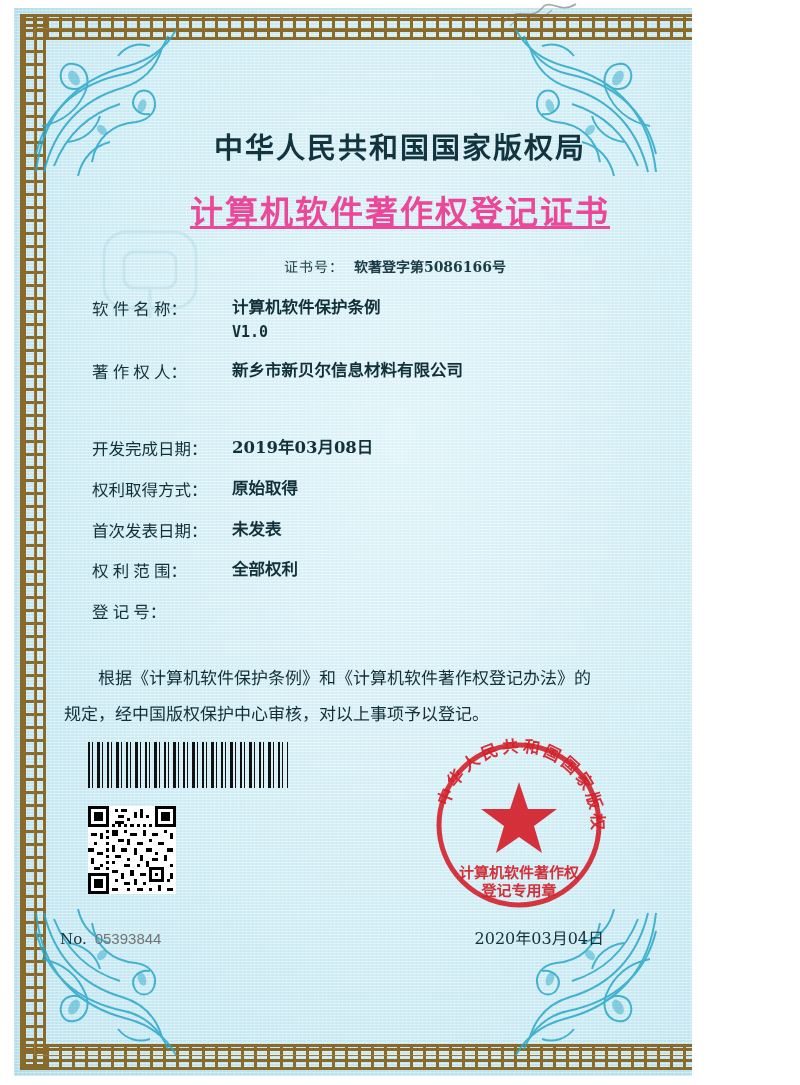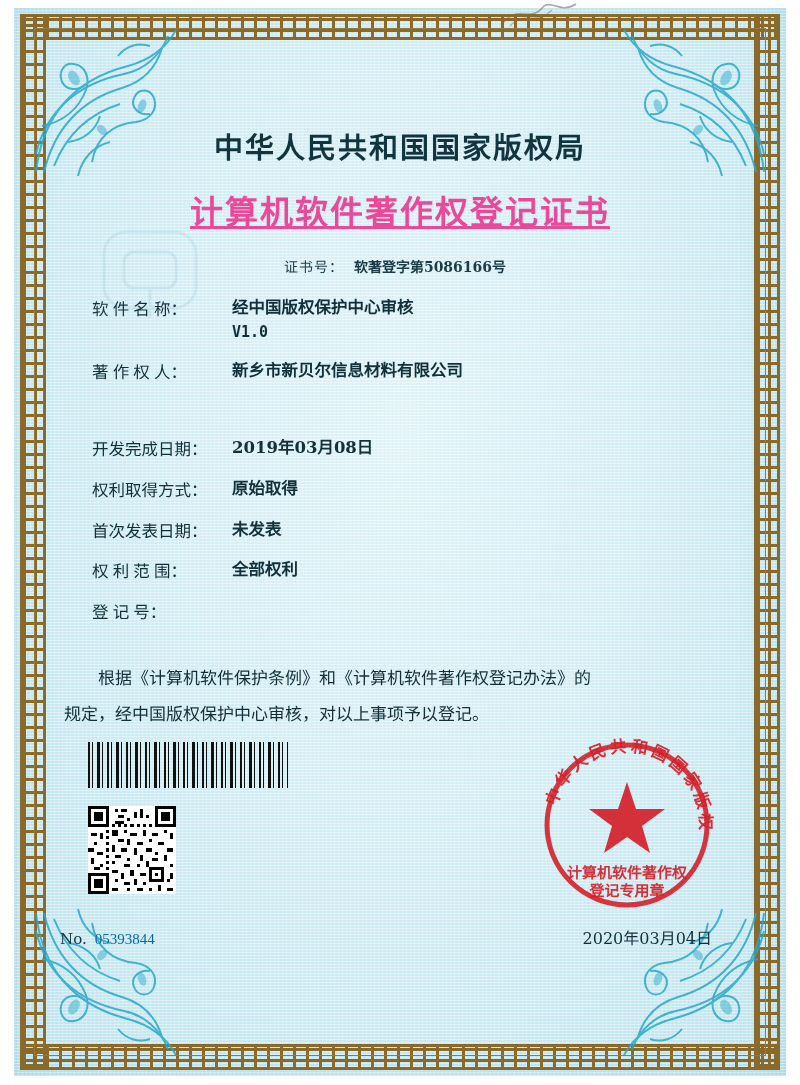--- a/index.html
+++ b/index.html
@@ -5,21 +5,21 @@
   html, body {
     margin: 0;
     padding: 0;
     background: #ffffff;
   }
   body {
     font-family: "Liberation Sans", "DejaVu Sans", sans-serif;
   }
   .page {
     position: relative;
-    width: 800px;
+    width: 692px;
     height: 1085px;
     overflow: hidden;
     background: #ffffff;
   }
 
   
   .paper {
     position: absolute;
     left: 14px;
     top: 8px;
@@ -276,23 +276,23 @@
     display: flex;
     justify-content: space-between;
     align-items: baseline;
     font-family: "DejaVu Serif", "Liberation Serif", serif;
   }
   .footer .no {
     font-size: 15px;
     color: #123039;
   }
   .footer .no .num {
-    color: #0369a1;
+    color: #737373;
     margin-left: 8px;
-    font-family: Liberation Serif, serif;
+    font-family: Liberation Sans, sans-serif;
     font-size: 15px;
     margin-top: 40px;
   }
   .footer .date {
     font-size: 16px;
     color: #123039;
     padding-right: 28px;
     margin-left: 48px;
   }
 
@@ -421,21 +421,21 @@
 
     <div class="cert-no">
       <span class="lbl">证书号：</span><span class="val">软著登字第5086166号</span>
     </div>
 
     <div class="fields">
 
       <div class="field">
         <div class="lbl">软 件 名 称：</div>
         <div class="val">
-          <span>经中国版权保护中心审核</span>
+          <span>计算机软件保护条例</span>
           <span class="sub">V1.0</span>
         </div>
       </div>
 
       <div class="field">
         <div class="lbl">著 作 权 人：</div>
         <div class="val">新乡市新贝尔信息材料有限公司</div>
       </div>
 
       <div class="spacer-lg"></div>

